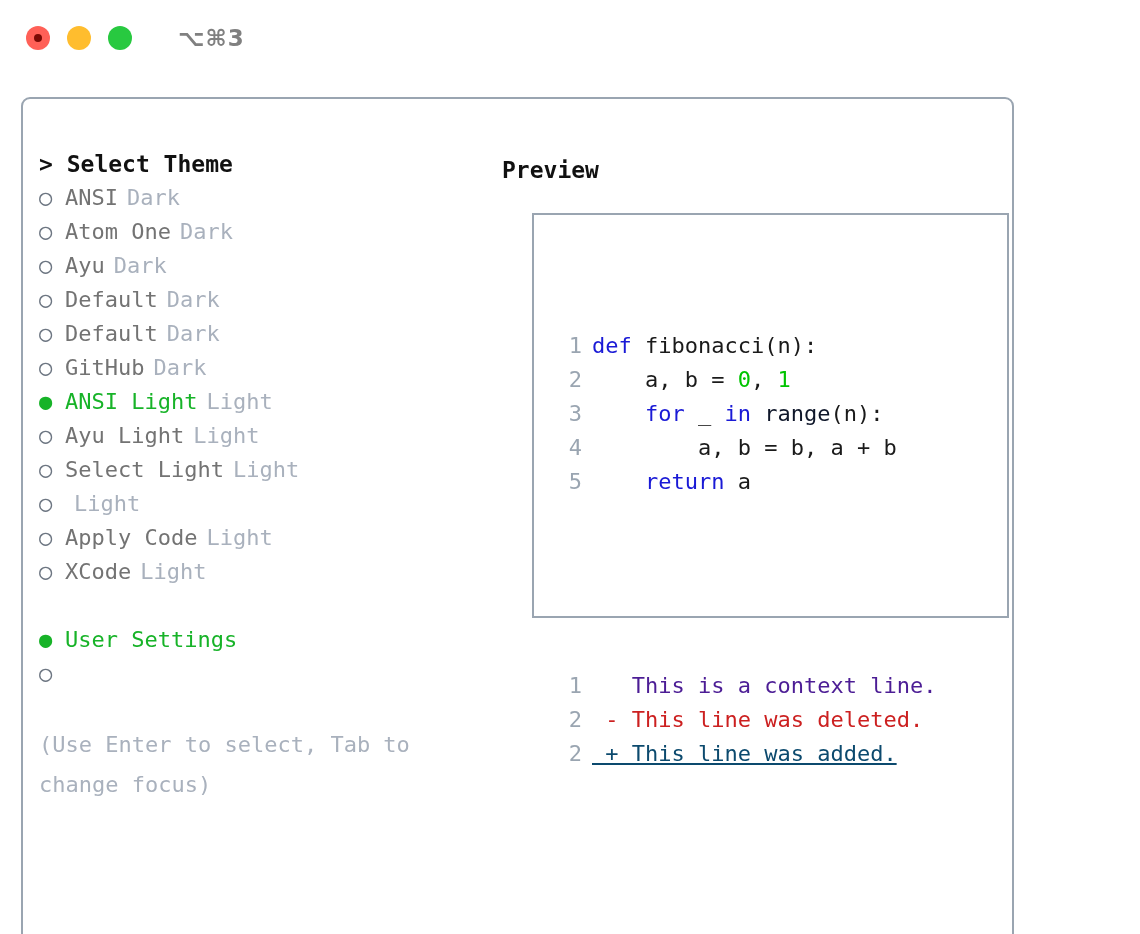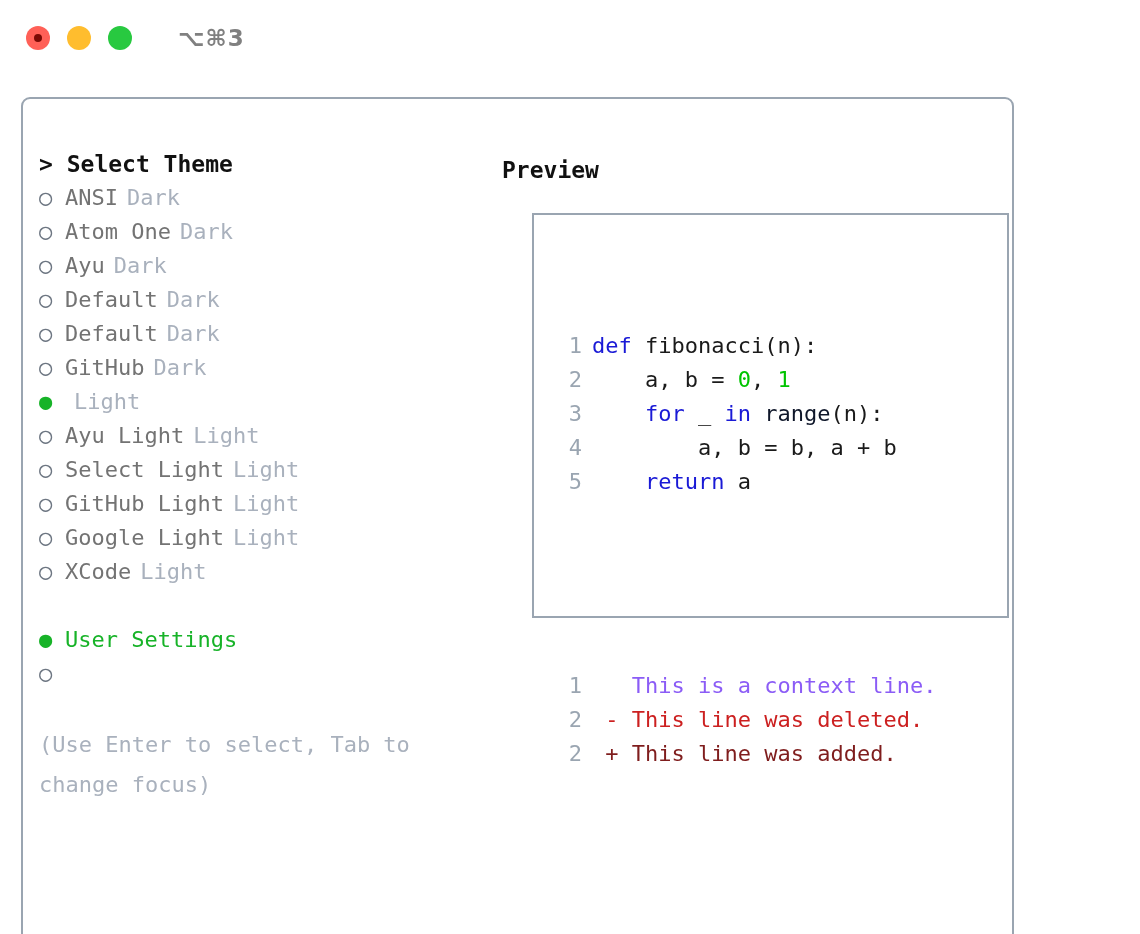--- a/index.html
+++ b/index.html
@@ -126,23 +126,23 @@
     flex: 0 0 30px;
     text-align: right;
     color: #9aa5b1;
     margin-right: 10px;
   }
   .code-text { white-space: pre; color: #1a1a1a; }
   .kw   { color: #1a1ad6; }
   .fn   { color: #0f172a; }
   .num  { color: #00c400; }
   .plain{ color: #1a1a1a; }
-  .ctx  { color: #8b5cf6; }
+  .ctx  { color: #4c1d95; }
   .del  { color: #cc2020; }
-  .add  { color: #7f1d1d; }
+  .add  { color: #0c4a6e; text-decoration: underline; }
   .gap  { height: 34px; }
 </style>
 </head>
 <body>
 
 <div id="window">
 
   <div id="titlebar">
     <div class="lights">
       <span class="light red">
@@ -158,25 +158,25 @@
 
     <div id="left-col">
       <div class="heading">&gt; Select Theme</div>
       <div id="theme-list">
           <div class="row"><span class="bullet">○</span><span class="label">ANSI</span><span class="variant">Dark</span></div>
           <div class="row"><span class="bullet">○</span><span class="label">Atom One</span><span class="variant">Dark</span></div>
           <div class="row"><span class="bullet">○</span><span class="label">Ayu</span><span class="variant">Dark</span></div>
           <div class="row"><span class="bullet">○</span><span class="label">Default</span><span class="variant">Dark</span></div>
           <div class="row"><span class="bullet">○</span><span class="label">Default</span><span class="variant">Dark</span></div>
           <div class="row"><span class="bullet">○</span><span class="label">GitHub</span><span class="variant">Dark</span></div>
-          <div class="row selected"><span class="bullet">●</span><span class="variant">Light</span></div>
+          <div class="row selected"><span class="bullet">●</span><span class="label">ANSI Light</span><span class="variant">Light</span></div>
           <div class="row"><span class="bullet">○</span><span class="label">Ayu Light</span><span class="variant">Light</span></div>
           <div class="row"><span class="bullet">○</span><span class="label">Select Light</span><span class="variant">Light</span></div>
-          <div class="row"><span class="bullet">○</span><span class="label">GitHub Light</span><span class="variant">Light</span></div>
-          <div class="row"><span class="bullet">○</span><span class="label">Google Light</span><span class="variant">Light</span></div>
+          <div class="row"><span class="bullet">○</span><span class="variant">Light</span></div>
+          <div class="row"><span class="bullet">○</span><span class="label">Apply Code</span><span class="variant">Light</span></div>
           <div class="row"><span class="bullet">○</span><span class="label">XCode</span><span class="variant">Light</span></div>
         </div>
       <div class="spacer"></div>
       <div id="apply-list">
           <div class="row selected"><span class="bullet">●</span><span class="label">User Settings</span></div>
           <div class="row"><span class="bullet">○</span></div>
         </div>
       <div id="hint">(Use Enter to select, Tab to change focus)</div>
     </div>
 

